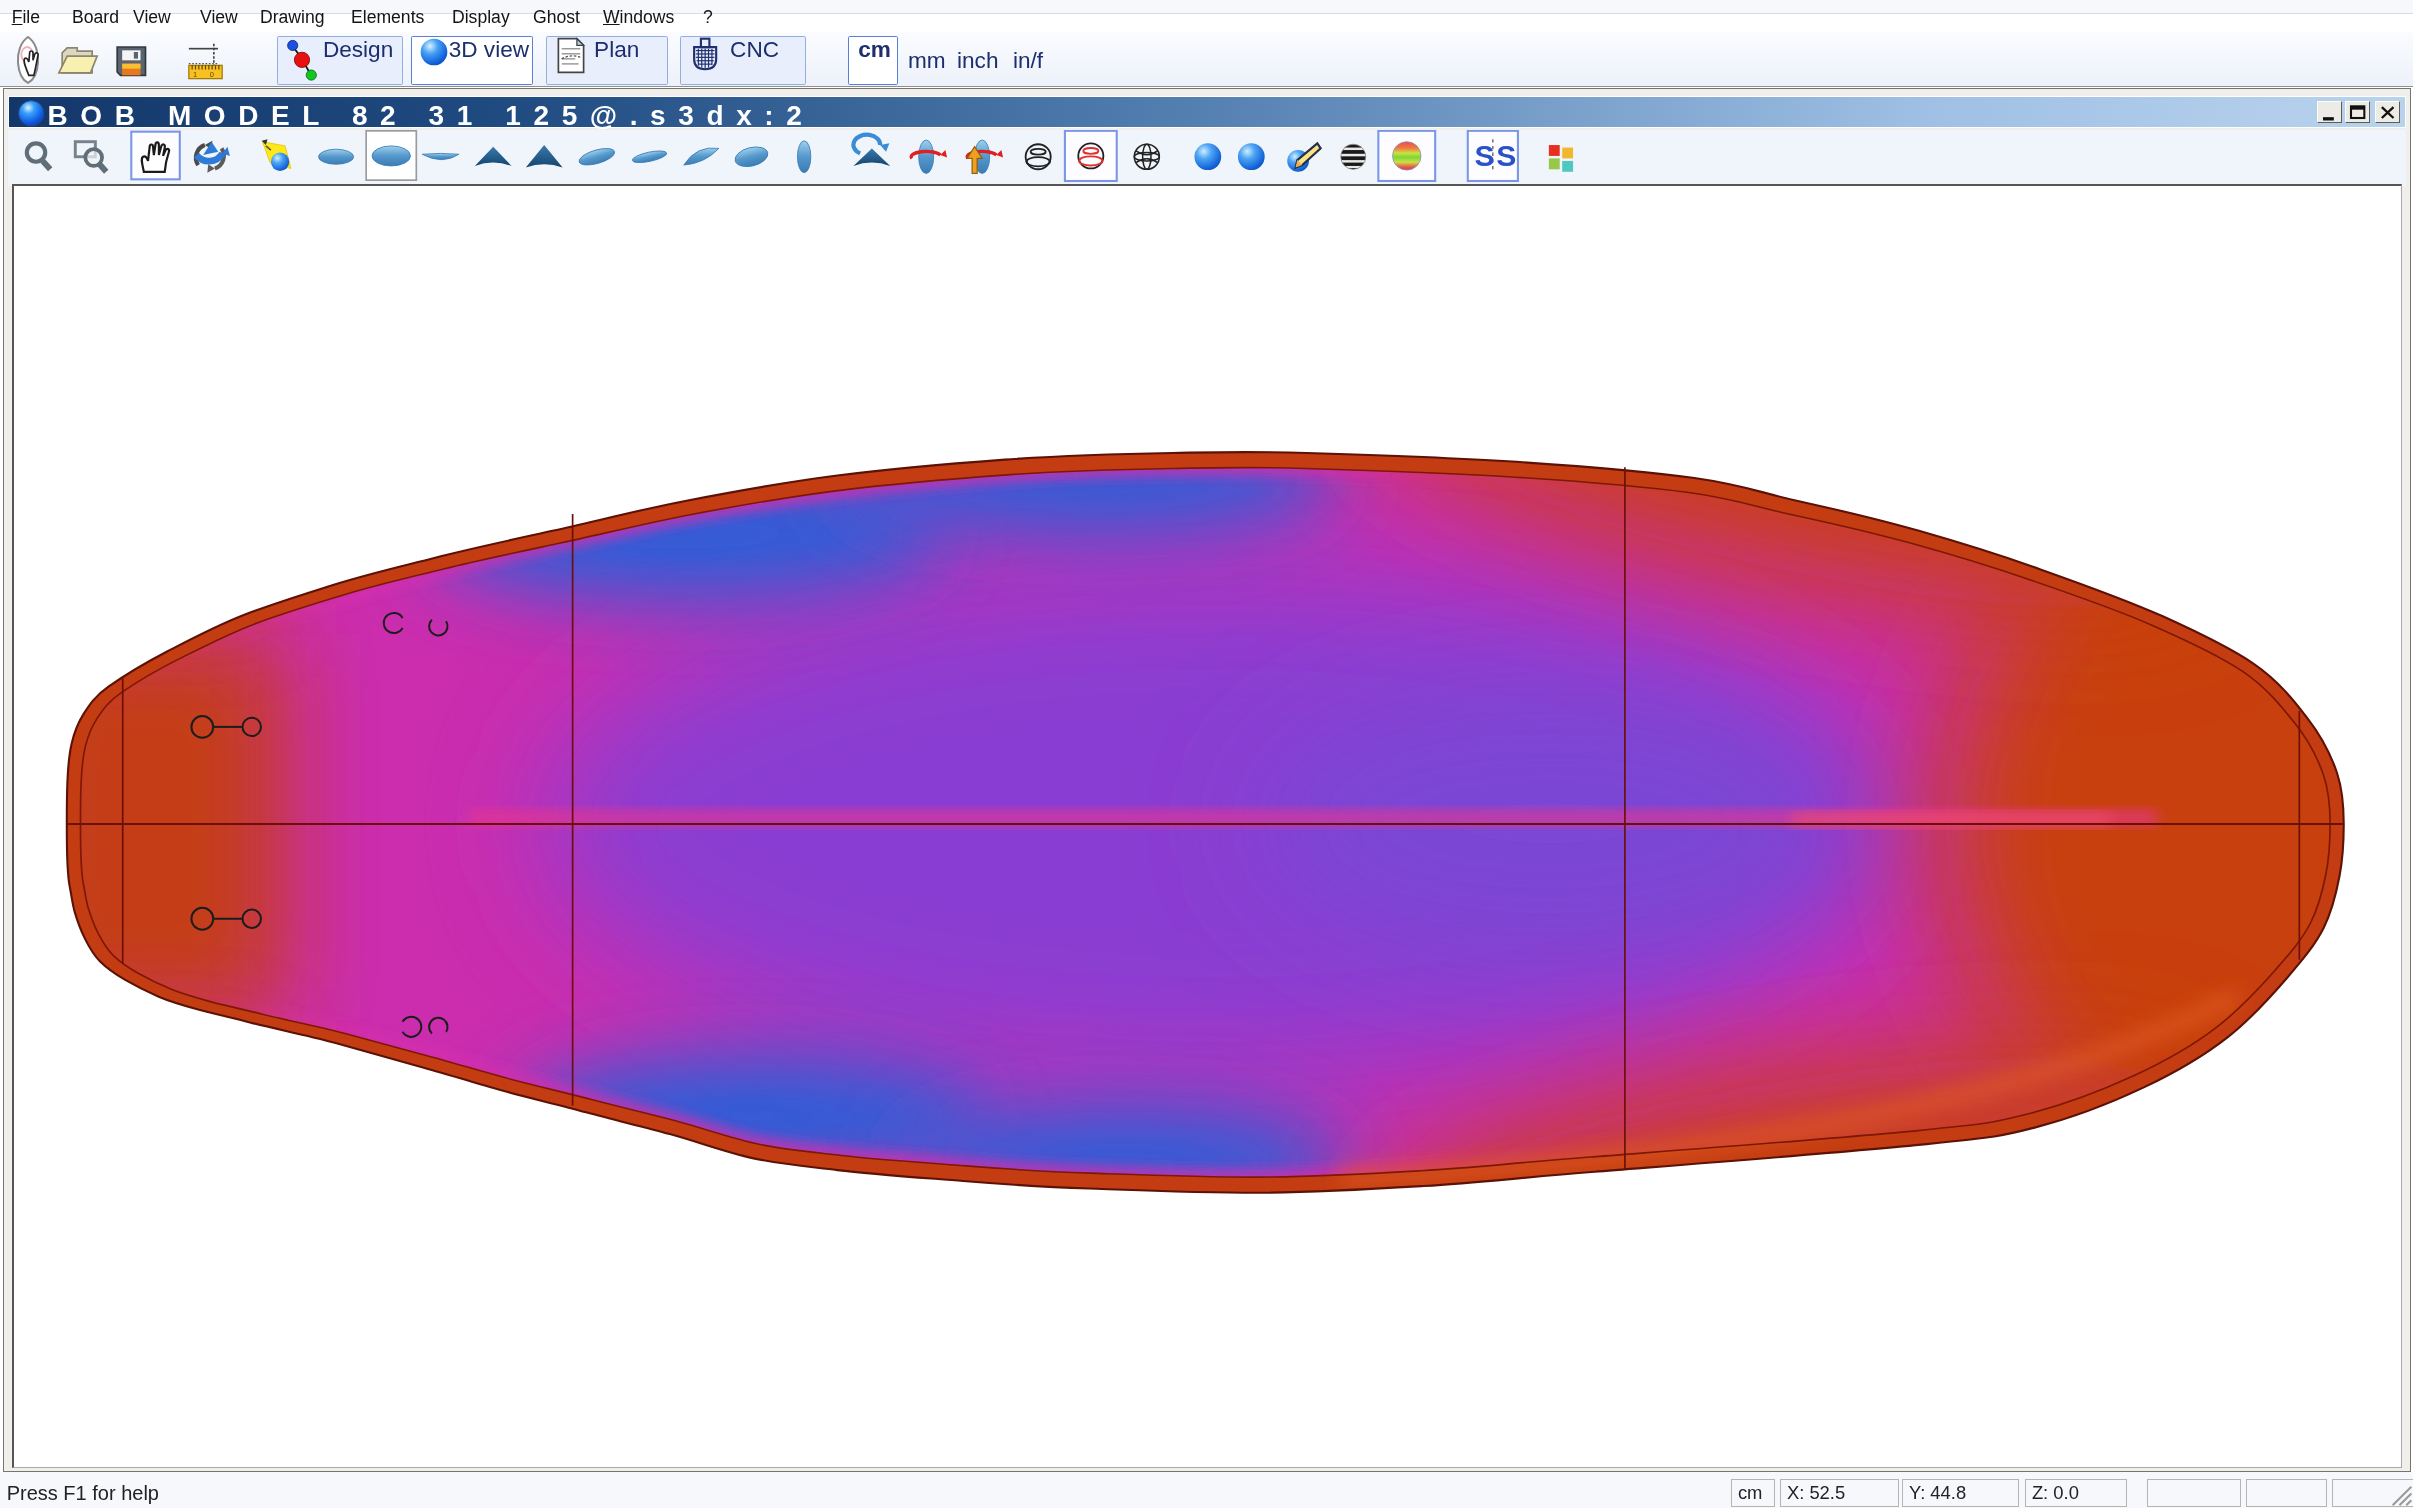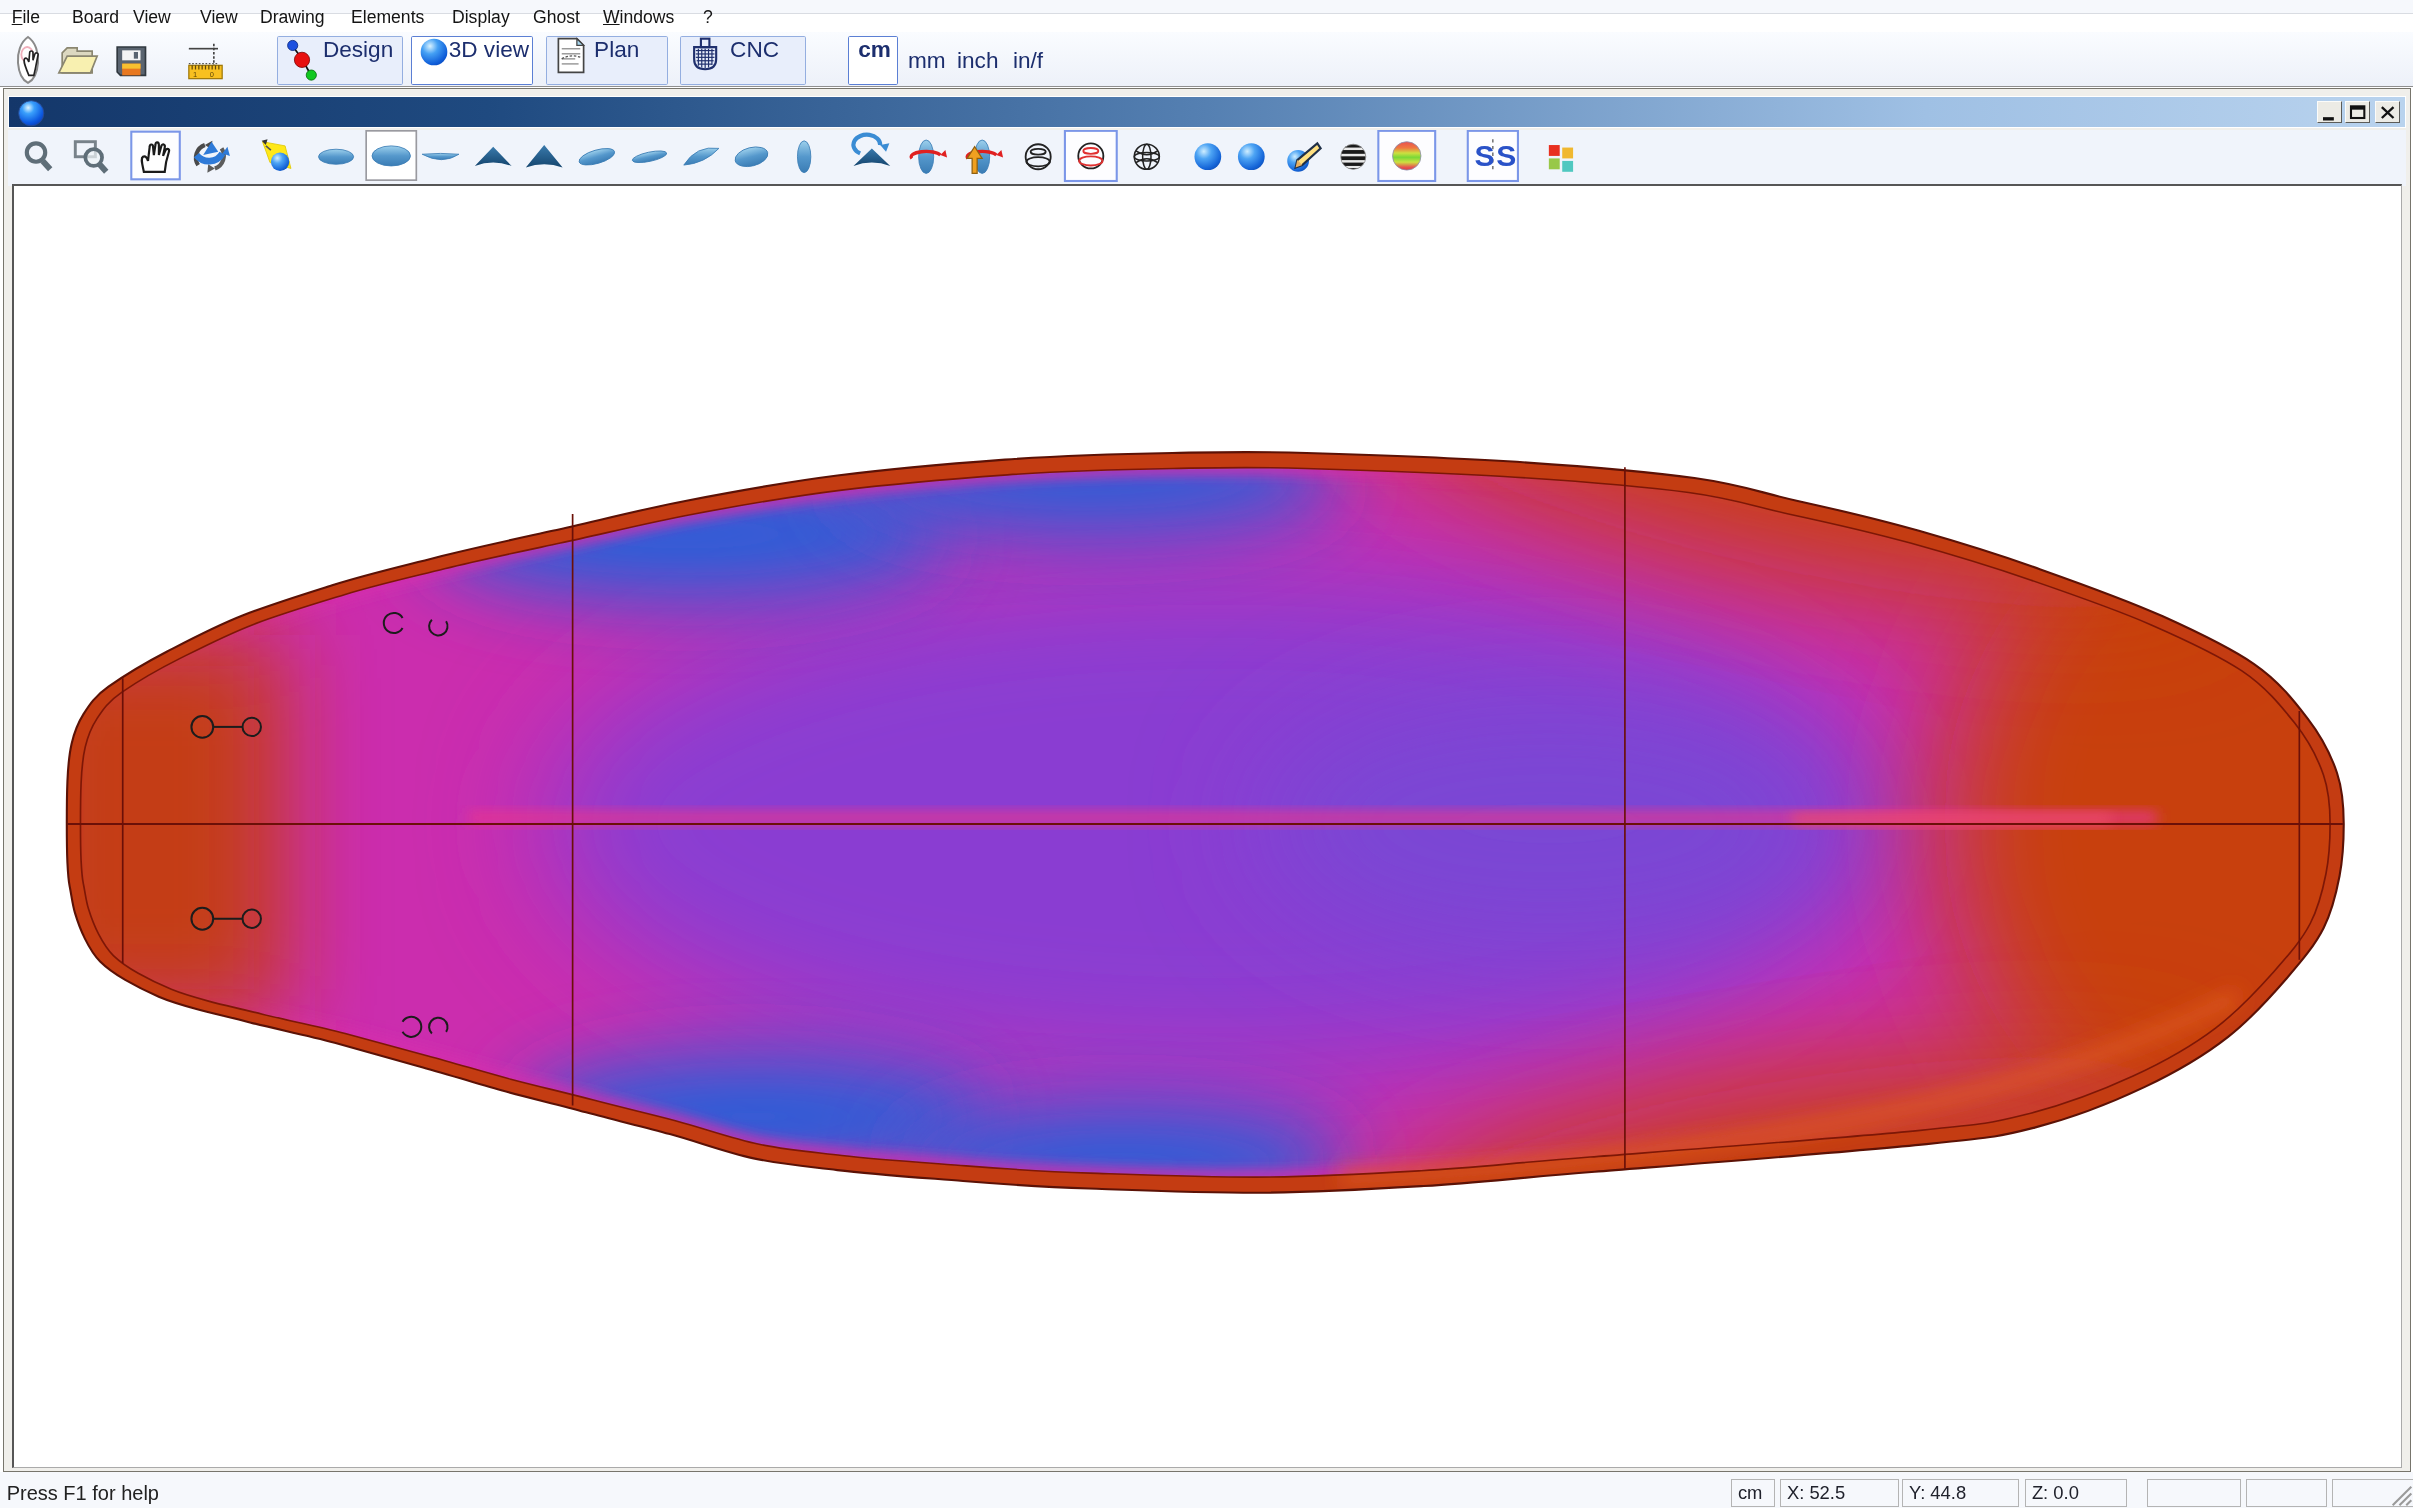--- a/index.html
+++ b/index.html
@@ -158,20 +158,21 @@
     <defs>
         <radialGradient id="tbg" cx="0.38" cy="0.28" r="0.8">
       <stop offset="0" stop-color="#e0f6ff"></stop>
           <stop offset="0.3" stop-color="#3aa0fc"></stop>
       <stop offset="0.75" stop-color="#0c58e0"></stop>
           <stop offset="1" stop-color="#0a3cb0"></stop>
     </radialGradient>
       </defs>
     <circle cx="17" cy="17" r="15" fill="url(#tbg)" stroke="#2a4a90" stroke-width="1"></circle>
   </svg>
+  <div id="titletext">BOB MODEL 82 31 125@.s3dx:2</div>
   <div class="wbtn" style="left:2308px"><svg width="25" height="22" viewBox="0 0 30 26">
         <rect x="6" y="18" width="13" height="4" fill="#111"></rect>
       </svg></div>
   <div class="wbtn" style="left:2336px"><svg width="25" height="22" viewBox="0 0 30 26">
         <rect x="6" y="5" width="16" height="14" fill="none" stroke="#111" stroke-width="2.5"></rect>
         <rect x="6" y="5" width="16" height="4" fill="#111"></rect>
       </svg></div>
   <div class="wbtn" style="left:2366px"><svg width="25" height="22" viewBox="0 0 30 26">
         <path d="M 7 6 L 21 19 M 21 6 L 7 19" stroke="#111" stroke-width="2.8"></path>
       </svg></div>

